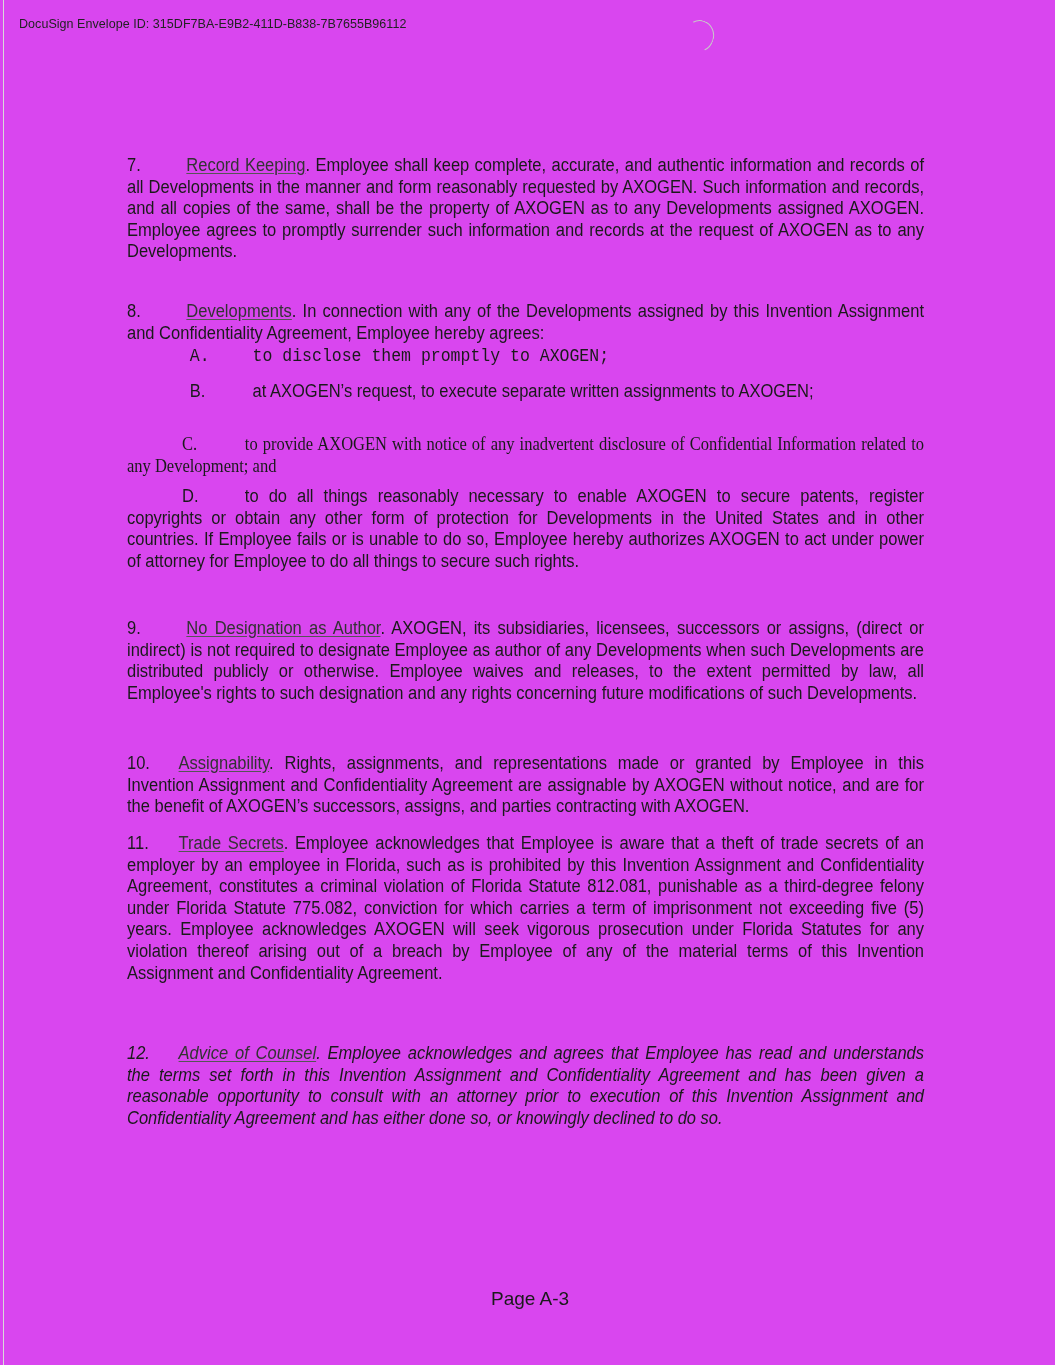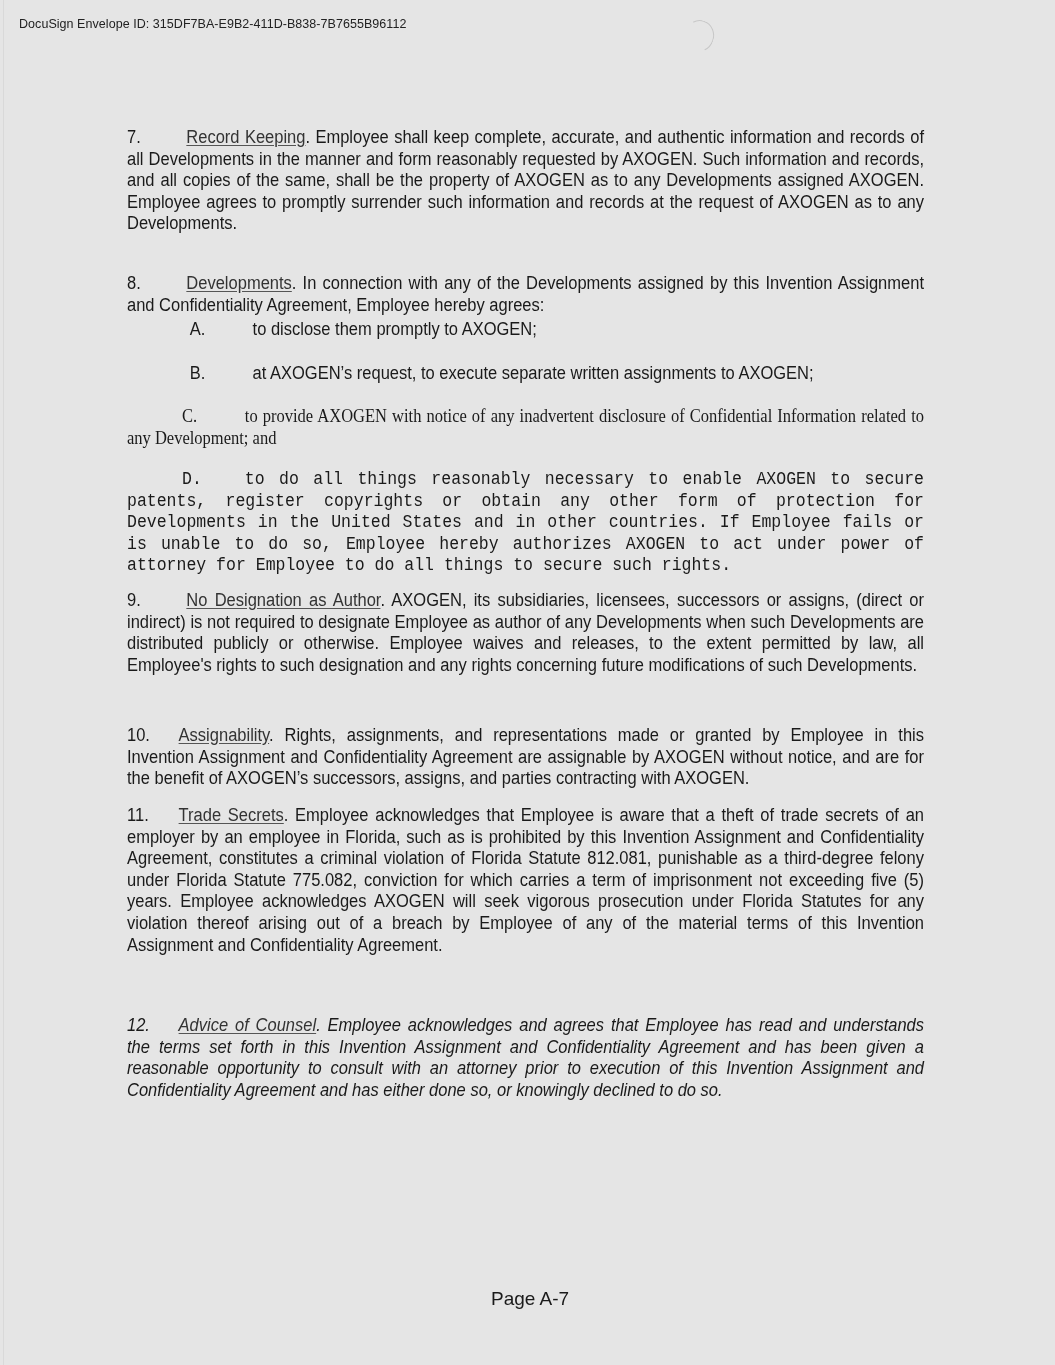--- a/index.html
+++ b/index.html
@@ -1,17 +1,17 @@
 <!DOCTYPE html>
 <html><head>
 <meta charset="utf-8">
 <style>
   html, body { margin: 0; padding: 0; background: #ffffff; }
   body { width: 1055px; height: 1365px; position: relative; overflow: hidden; }
-  .page { position: absolute; left: 0; top: 0; width: 1055px; height: 1365px; background: #e5e5e5; }
+  .page { position: absolute; left: 0; top: 0; width: 1055px; height: 1365px; background: #d946ef; }
   .left-edge { position: absolute; left: 3px; top: 0; width: 1px; height: 1365px; background: #d9d9d9; }
   .envelope {
     position: absolute; left: 19px; top: 17px;
     font-family: "Liberation Sans", sans-serif; font-size: 12.5px; color: #222;
     letter-spacing: 0.05px;
   }
   .scan-mark {
     position: absolute; left: 684px; top: 20px; width: 28px; height: 30px;
     border: 1.5px solid #c8c8c8; border-radius: 50%;
     border-left-color: transparent; border-bottom-color: transparent;
@@ -21,21 +21,21 @@
     position: absolute; left: 127px; top: 126px; width: 797px;
     font-family: "Liberation Sans", sans-serif; color: #1a1a1a;
   }
   .cond {
     display: block;
     font-size: 19.2px; line-height: 21.6px;
     transform: scaleX(0.86); transform-origin: left top;
     width: calc(797px / 0.86);
     text-align: justify;
   }
-  .para { position: absolute; left: 0; width: 797px; }
+  .para { position: absolute; left: 0; width: 797px; margin-top: 28px; }
   .num { display: inline-block; width: 69px; }
   .heading { text-decoration: underline; text-decoration-color: #555; text-underline-offset: 2px; color: #333; }
   .sub-indent { display: inline-block; width: 73px; }
   .sub-first { padding-left: 73px; }
   .last-line { text-align-last: left; }
   .page-number {
     position: absolute; left: 491px; top: 1288px;
     font-family: "Liberation Sans", sans-serif; font-size: 19px; color: #1a1a1a;
   }
 </style>
@@ -51,47 +51,47 @@
   <div class="body-text">
 
     <div class="para" style="top:0px;">
       <span class="cond last-line"><span class="num">7.</span><span class="heading">Record Keeping</span><span>.  Employee shall keep complete, accurate, and authentic information and records of all Developments in the manner and form reasonably requested by AXOGEN. Such information and records, and all copies of the same, shall be the property of AXOGEN as to any Developments assigned AXOGEN.  Employee agrees to promptly surrender such information and records at the request of AXOGEN as to any Developments.</span></span>
     </div>
 
     <div class="para" style="top:146px;">
       <span class="cond last-line"><span class="num">8.</span><span class="heading">Developments</span><span>.  In connection with any of the Developments assigned by this Invention Assignment and Confidentiality Agreement, Employee hereby agrees:</span></span>
     </div>
 
-    <div class="para" style="top:192px;">
+    <div class="para" style="top:192px;font-family:Liberation Mono, monospace;">
       <span class="cond last-line sub-first"><span class="sub-indent">A.</span><span>to disclose them promptly to AXOGEN;</span></span>
     </div>
 
-    <div class="para" style="top:236px;">
+    <div class="para" style="top:226px;">
       <span class="cond last-line sub-first"><span class="sub-indent">B.</span><span>at AXOGEN’s request, to execute separate written assignments to AXOGEN;</span></span>
     </div>
 
     <div class="para" style="top:279px;font-family:Liberation Serif, serif;">
       <span class="cond last-line"><span class="sub-indent" style="width:64px;"></span><span class="sub-indent">C.</span><span>to provide AXOGEN with notice of any inadvertent disclosure of Confidential Information related to any Development; and</span></span>
     </div>
 
-    <div class="para" style="top:343px;font-family:Liberation Mono, monospace;">
+    <div class="para" style="top:331px;">
       <span class="cond last-line"><span class="sub-indent" style="width:64px;"></span><span class="sub-indent">D.</span><span>to do all things reasonably necessary to enable AXOGEN to secure patents, register copyrights or obtain any other form of protection for Developments in the United States and in other countries.  If Employee fails or is unable to do so, Employee hereby authorizes AXOGEN to act under power of attorney for Employee to do all things to secure such rights.</span></span>
     </div>
 
     <div class="para" style="top:463px;">
       <span class="cond last-line"><span class="num">9.</span><span class="heading">No Designation as Author</span><span>.  AXOGEN, its subsidiaries, licensees, successors or assigns, (direct or indirect) is not required to designate Employee as author of any Developments when such Developments are distributed publicly or otherwise.  Employee waives and releases, to the extent permitted by law, all Employee's rights to such designation and any rights concerning future modifications of such Developments.</span></span>
     </div>
 
     <div class="para" style="top:598px;">
       <span class="cond last-line"><span class="num" style="width:60px;">10.</span><span class="heading">Assignability</span><span>.  Rights, assignments, and representations made or granted by Employee in this Invention Assignment and Confidentiality Agreement are assignable by AXOGEN without notice, and are for the benefit of AXOGEN’s successors, assigns, and parties contracting with AXOGEN.</span></span>
     </div>
 
     <div class="para" style="top:678px;">
       <span class="cond last-line"><span class="num" style="width:60px;">11.</span><span class="heading">Trade Secrets</span><span>.  Employee acknowledges that Employee is aware that a theft of trade secrets of an employer by an employee in Florida, such as is prohibited by this Invention Assignment and Confidentiality Agreement, constitutes a criminal violation of Florida Statute 812.081, punishable as a third-degree felony under Florida Statute 775.082, conviction for which carries a term of imprisonment not exceeding five (5) years.  Employee acknowledges AXOGEN will seek vigorous prosecution under Florida Statutes for any violation thereof arising out of a breach by Employee of any of the material terms of this Invention Assignment and Confidentiality Agreement.</span></span>
     </div>
 
     <div class="para" style="top:888px;font-style:italic;">
       <span class="cond last-line"><span class="num" style="width:60px;">12.</span><span class="heading">Advice of Counsel</span><span>.  Employee acknowledges and agrees that Employee has read and understands the terms set forth in this Invention Assignment and Confidentiality Agreement and has been given a reasonable opportunity to consult with an attorney prior to execution of this Invention Assignment and Confidentiality Agreement and has either done so, or knowingly declined to do so.</span></span>
     </div>
   </div>
 
-  <div class="page-number">Page A-7</div>
+  <div class="page-number">Page A-3</div>
 </div>
 
 </body></html>

